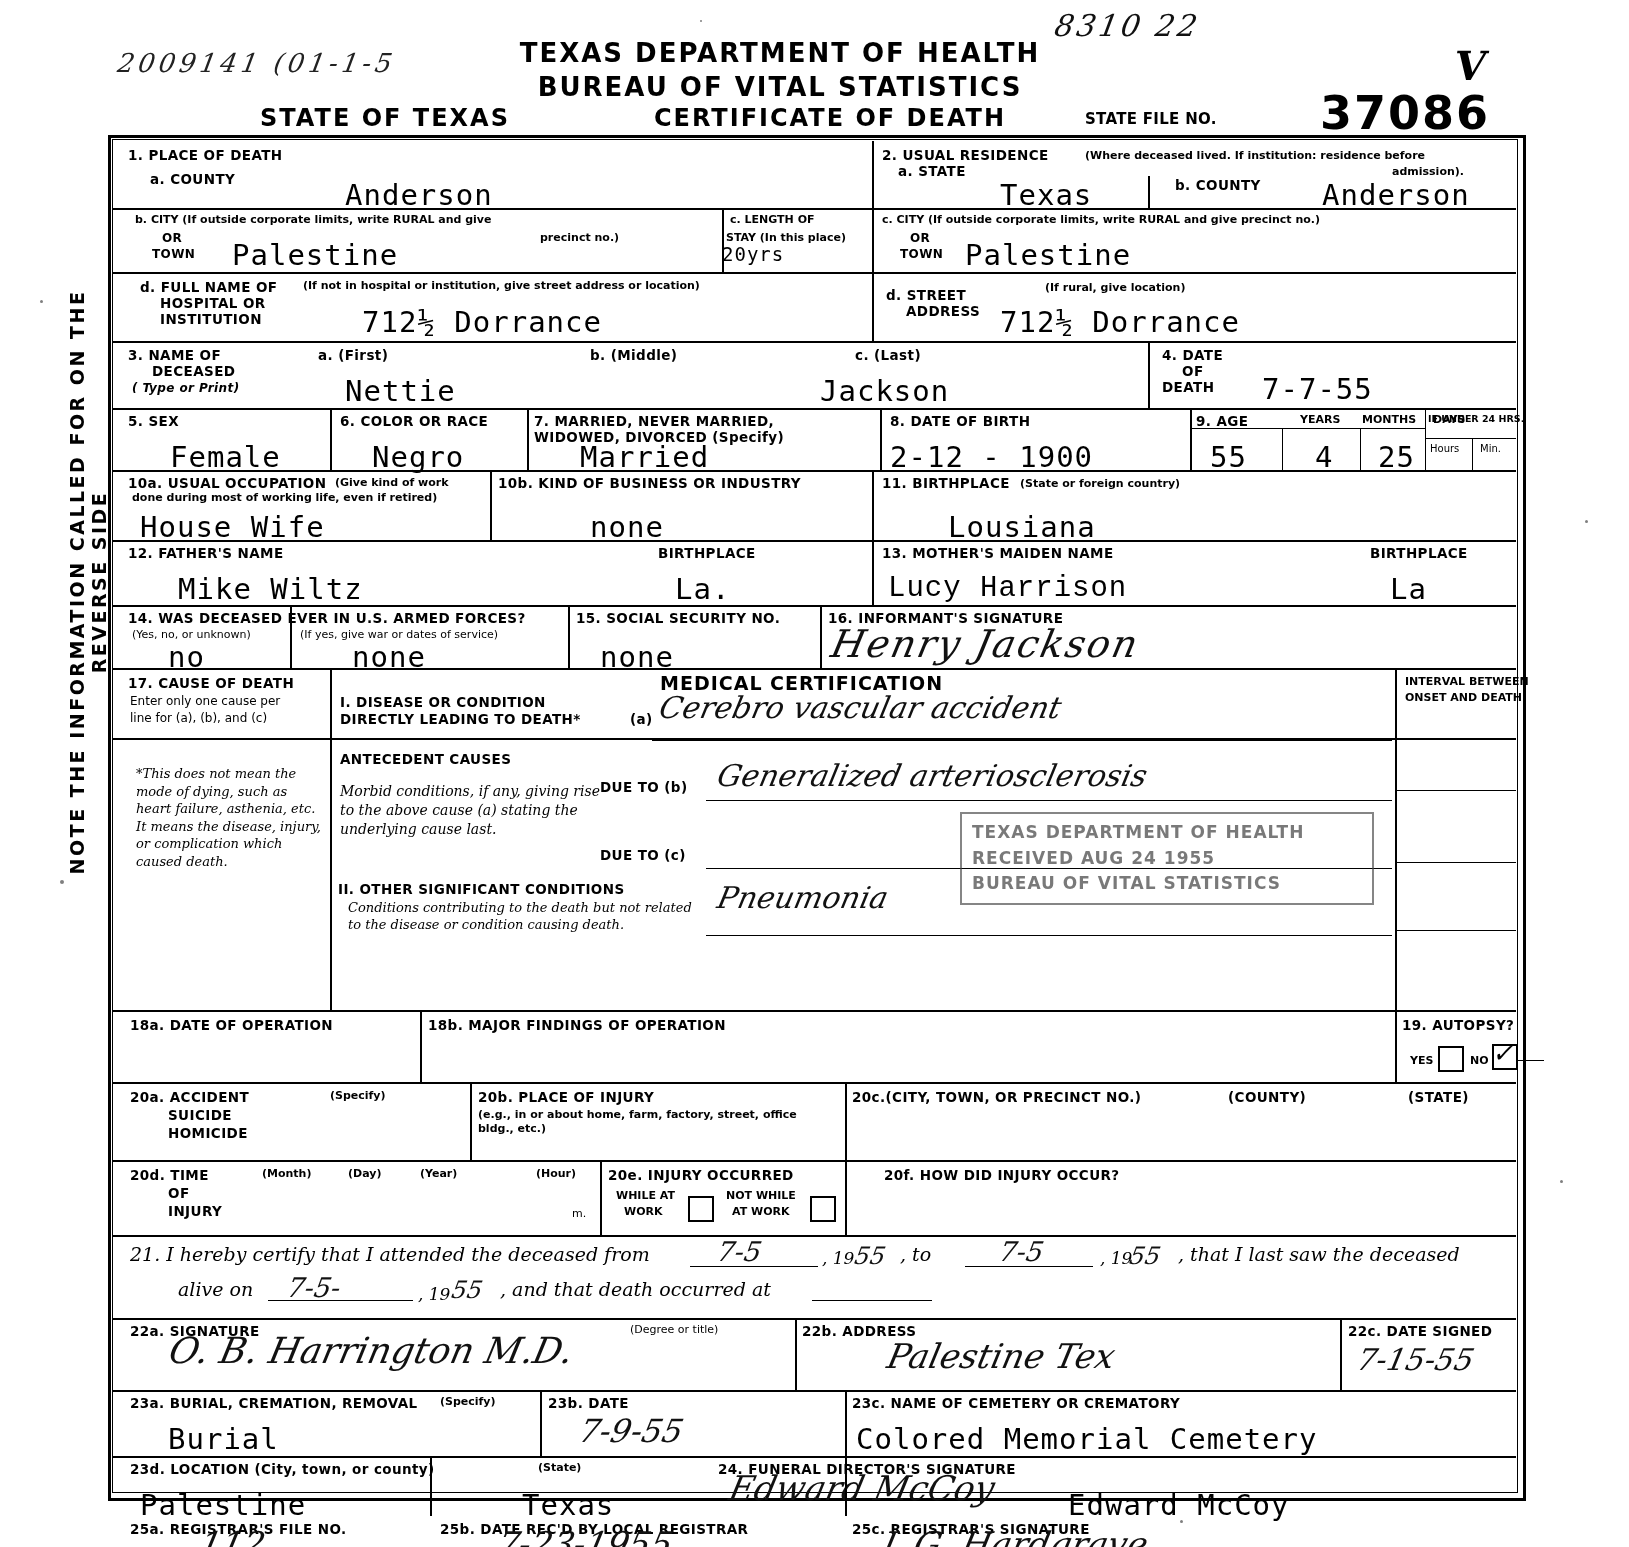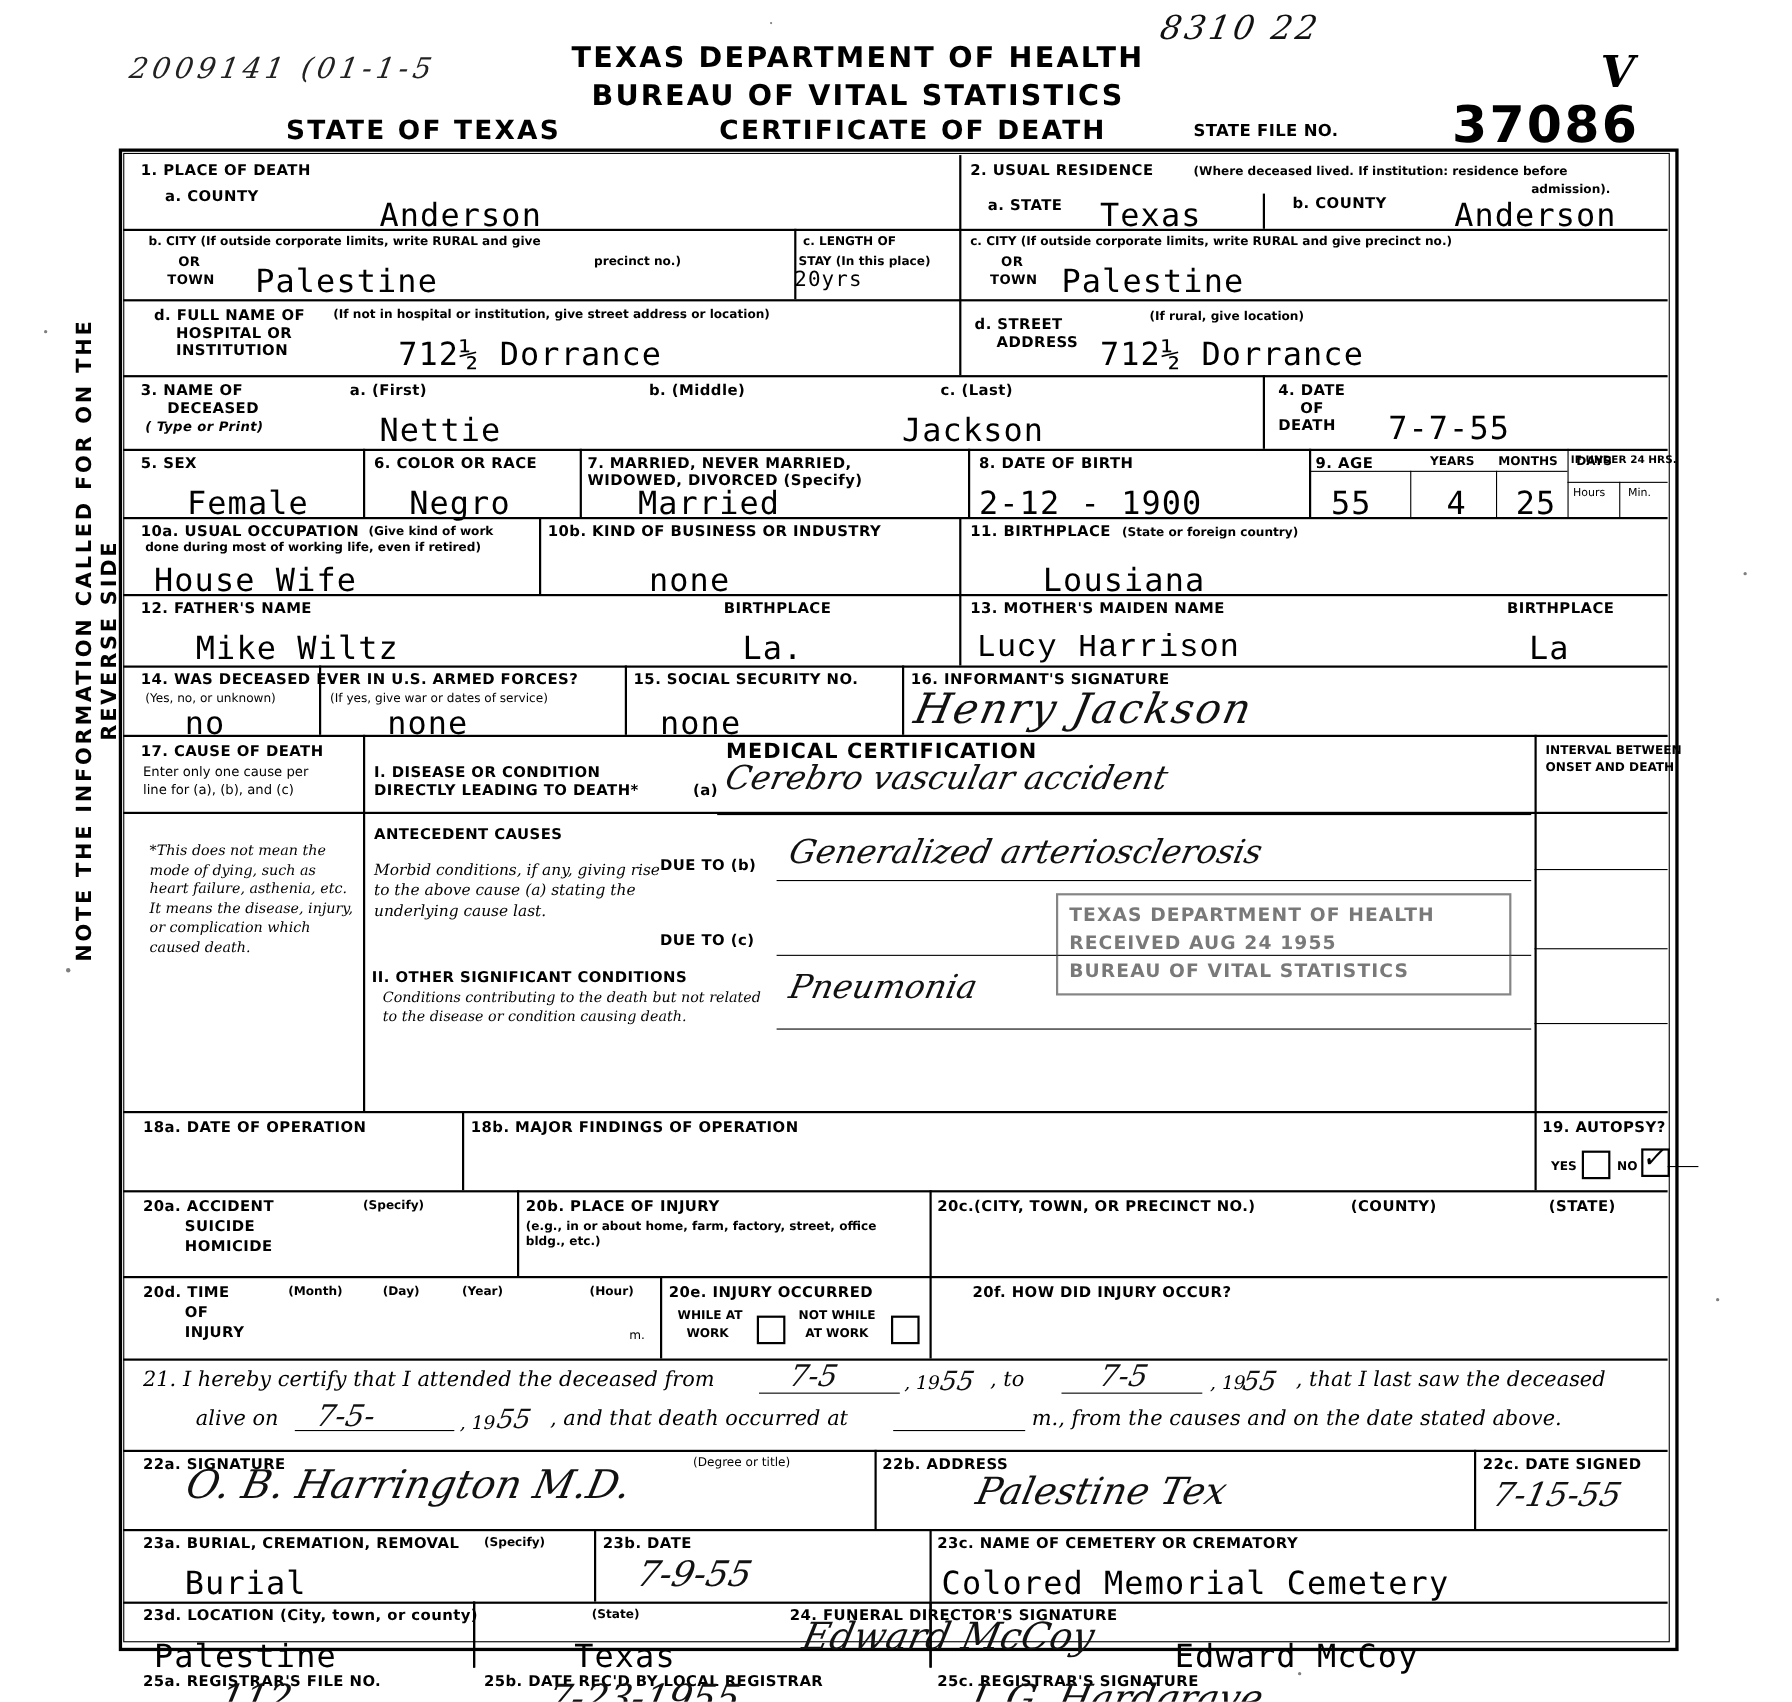--- a/index.html
+++ b/index.html
@@ -158,21 +158,21 @@
 
   <div class="cell-label" style="left:140px;top:280px;">d. FULL NAME OF</div>
   <div class="cell-label" style="left:160px;top:296px;">HOSPITAL OR</div>
   <div class="cell-label" style="left:160px;top:312px;">INSTITUTION</div>
   <div class="cell-sub" style="left:303px;top:280px;">(If not in hospital or institution, give street address or location)</div>
   <div class="abs typed" style="left:362px;top:305px;">712½ Dorrance</div>
 
   <div class="cell-label" style="left:882px;top:148px;">2. USUAL RESIDENCE</div>
   <div class="cell-sub" style="left:1085px;top:150px;">(Where deceased lived. If institution: residence before</div>
   <div class="cell-sub" style="left:1392px;top:166px;">admission).</div>
-  <div class="cell-label" style="left:898px;top:180px;">a. STATE</div>
+  <div class="cell-label" style="left:898px;top:164px;">a. STATE</div>
   <div class="abs typed" style="left:1000px;top:178px;">Texas</div>
   <div class="cell-label" style="left:1175px;top:178px;">b. COUNTY</div>
   <div class="abs typed" style="left:1322px;top:178px;">Anderson</div>
 
   <div class="cell-sub" style="left:882px;top:214px;">c. CITY (If outside corporate limits, write RURAL and give precinct no.)</div>
   <div class="cell-label" style="left:910px;top:232px;font-size:12px;">OR</div>
   <div class="cell-label" style="left:900px;top:248px;font-size:12px;">TOWN</div>
   <div class="abs typed" style="left:965px;top:238px;">Palestine</div>
 
   <div class="cell-label" style="left:886px;top:288px;">d. STREET</div>
@@ -327,21 +327,20 @@
   <div class="h1" style="left:690px;top:1266px;width:128px"></div>
   <div class="h1" style="left:965px;top:1266px;width:128px"></div>
 
   <div class="abs ital" style="left:178px;top:1278px;font-size:19px;font-family:'DejaVu Serif',serif;">alive on</div>
   <div class="abs hand-s" style="left:288px;top:1272px;font-size:27px;">7-5-</div>
   <div class="abs ital" style="left:418px;top:1284px;font-size:17px;font-family:'DejaVu Serif',serif;">, 19</div>
   <div class="abs hand-s" style="left:452px;top:1276px;font-size:24px;">55</div>
   <div class="abs ital" style="left:500px;top:1278px;font-size:19px;font-family:'DejaVu Serif',serif;">, and that death occurred at</div>
   <div class="h1" style="left:268px;top:1300px;width:145px"></div>
   <div class="h1" style="left:812px;top:1300px;width:120px"></div>
-  <div class="abs ital" style="left:938px;top:1278px;font-size:19px;font-family:'DejaVu Serif',serif;">m., from the causes and on the date stated above.</div>
 
   <div class="cell-label" style="left:130px;top:1324px;">22a. SIGNATURE</div>
   <div class="abs hand" style="left:170px;top:1330px;font-size:36px;">O. B. Harrington M.D.</div>
   <div class="cell-sub" style="left:630px;top:1324px;font-weight:normal;">(Degree or title)</div>
   <div class="cell-label" style="left:802px;top:1324px;">22b. ADDRESS</div>
   <div class="abs hand" style="left:888px;top:1336px;font-size:34px;">Palestine Tex</div>
   <div class="cell-label" style="left:1348px;top:1324px;">22c. DATE SIGNED</div>
   <div class="abs hand" style="left:1358px;top:1342px;font-size:30px;">7-15-55</div>
 
   <div class="cell-label" style="left:130px;top:1396px;">23a. BURIAL, CREMATION, REMOVAL</div>

